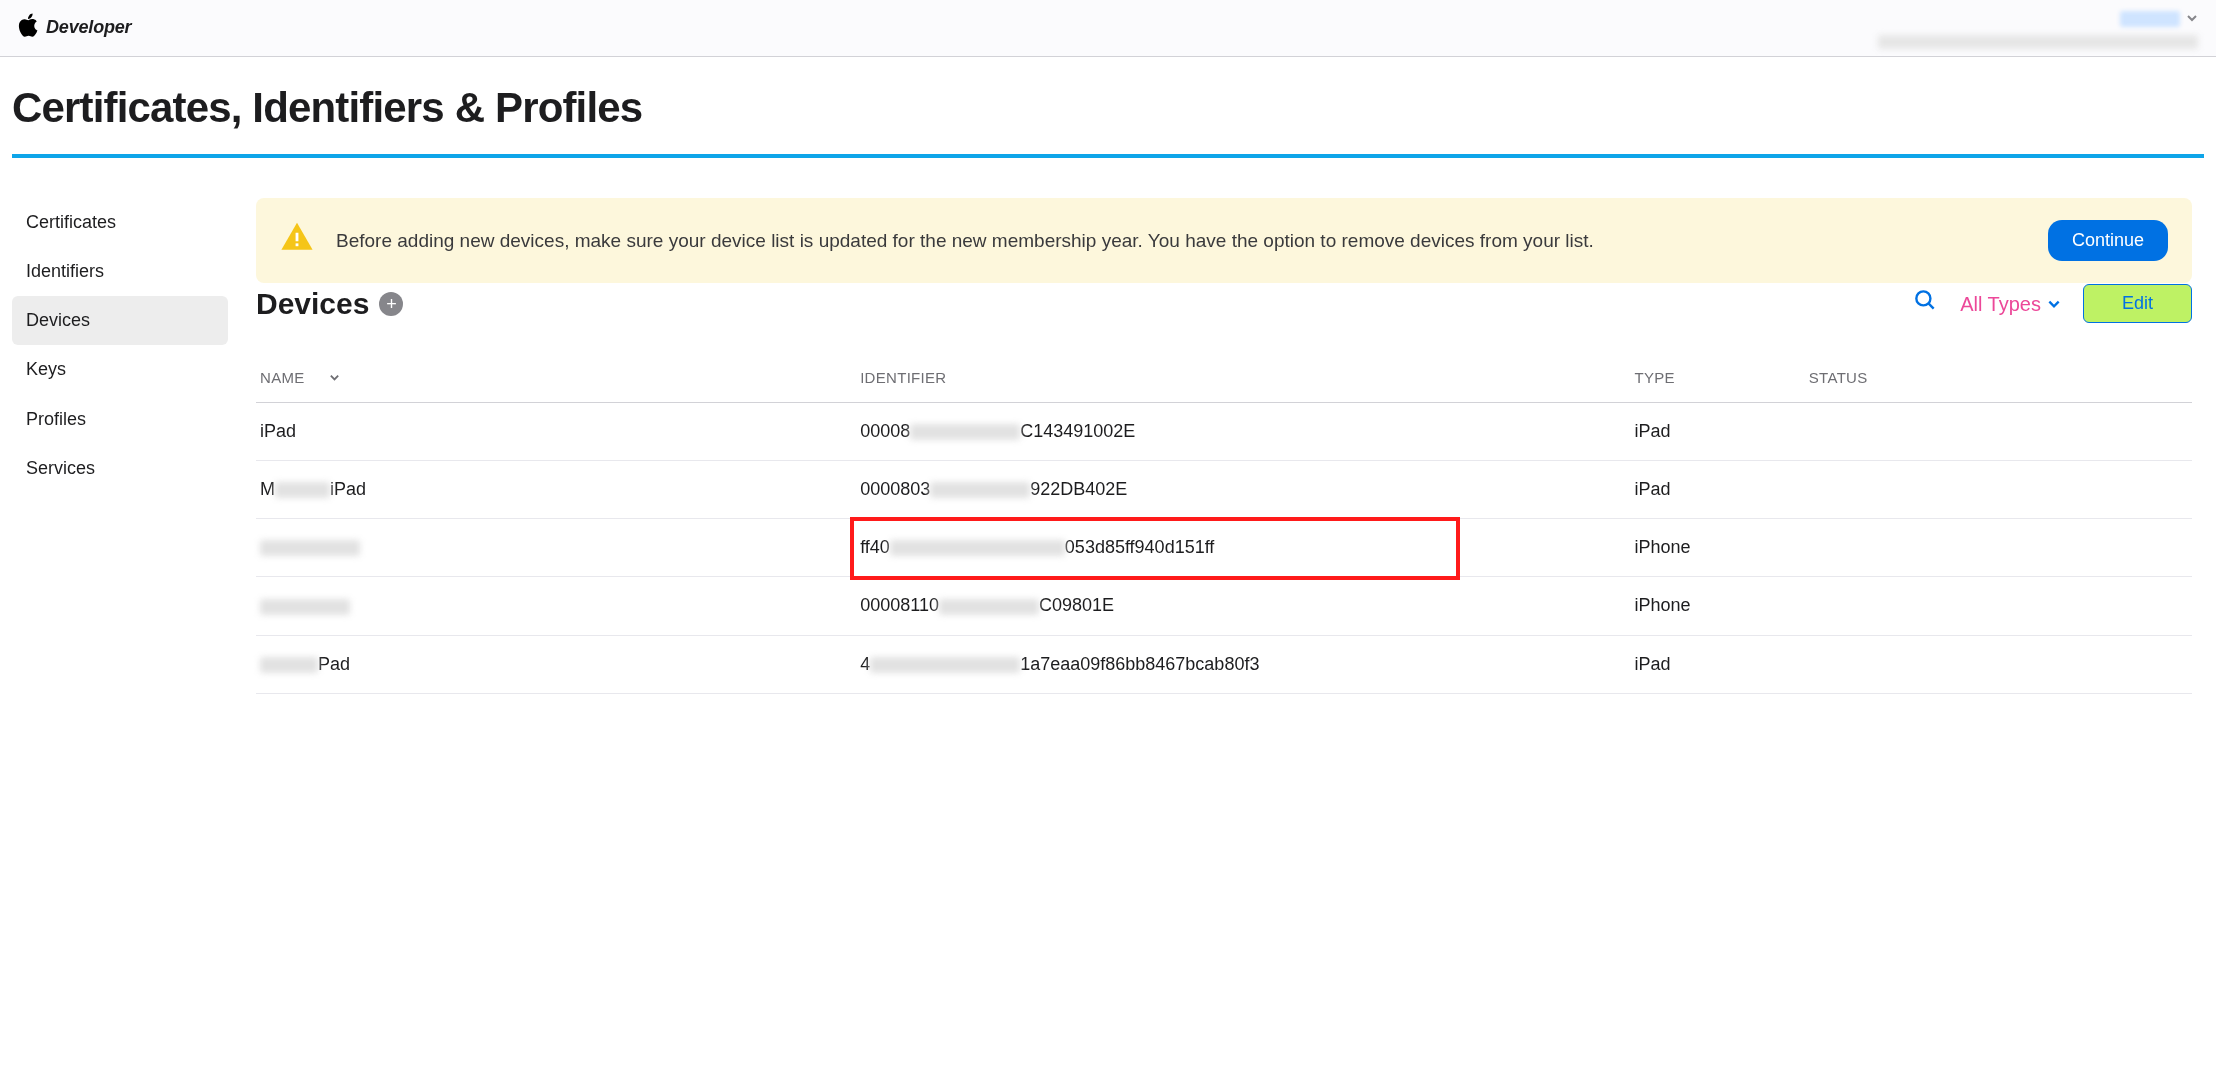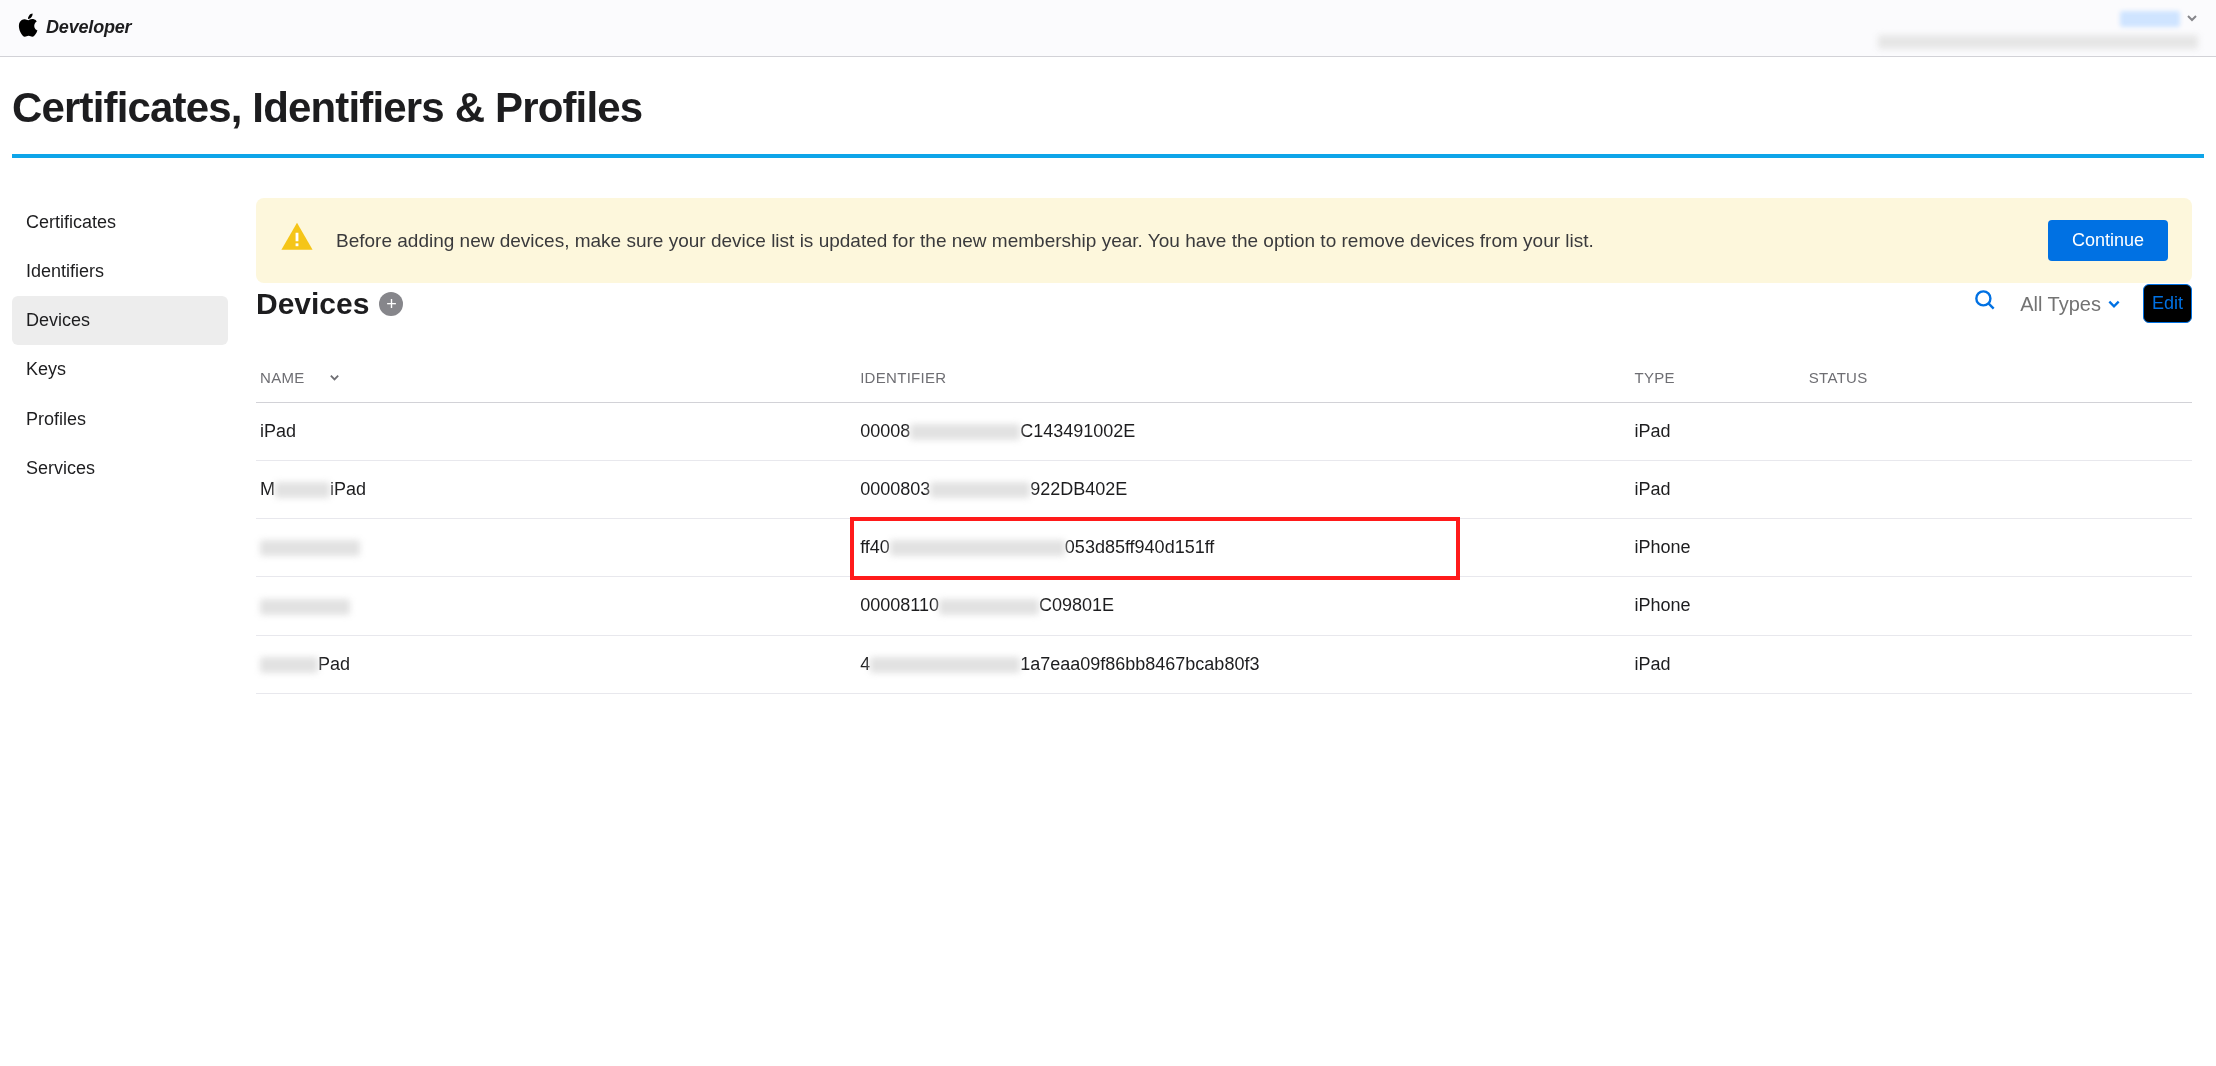--- a/index.html
+++ b/index.html
@@ -67,53 +67,53 @@
     display: flex;
     align-items: center;
     gap: 22px;
   }
   .banner-icon { flex-shrink:0; }
   .banner-text { flex:1; font-size: 19px; color:#3a3a3c; line-height:1.55; }
   .btn-primary {
     background: #0071e3;
     color:#fff;
     border: none;
-    border-radius: 4px;
+    border-radius: 14px;
     padding: 10px 24px;
     font-size: 18px;
     cursor: pointer;
     flex-shrink:0;
   }
   .btn-outline {
-    background: #000000;
+    background: #bef264;
     color:#0071e3;
     border: 1px solid #0071e3;
     border-radius: 6px;
-    padding: 8px 8px;
+    padding: 8px 38px;
     font-size: 18px;
     cursor: pointer;
   }
 
   
   .section-head {
     display:flex;
     align-items:center;
     justify-content: space-between;
     margin-bottom: 28px;
   }
   .section-title-wrap { display:flex; align-items:center; gap:10px; }
   .section-title { font-size: 30px; font-weight:700; }
   .plus-circle {
     width:24px; height:24px; border-radius:50%; background:#86868b;
     display:flex; align-items:center; justify-content:center;
     color:#fff; font-size:18px; line-height:1; cursor:pointer;
   }
   .section-actions { display:flex; align-items:center; gap:22px; }
   .search-icon { color:#0071e3; cursor:pointer; }
-  .filter-drop { display:flex; align-items:center; gap:6px; color:#737373; font-size:20px; cursor:pointer; }
+  .filter-drop { display:flex; align-items:center; gap:6px; color:#ec4899; font-size:20px; cursor:pointer; }
 
   
   .tbl { width:100%; border-collapse: collapse; }
   .tbl thead th {
     text-align:left;
     font-size:15px;
     font-weight:400;
     color:#6e6e73;
     letter-spacing: 0.02em;
     padding: 14px 4px;

